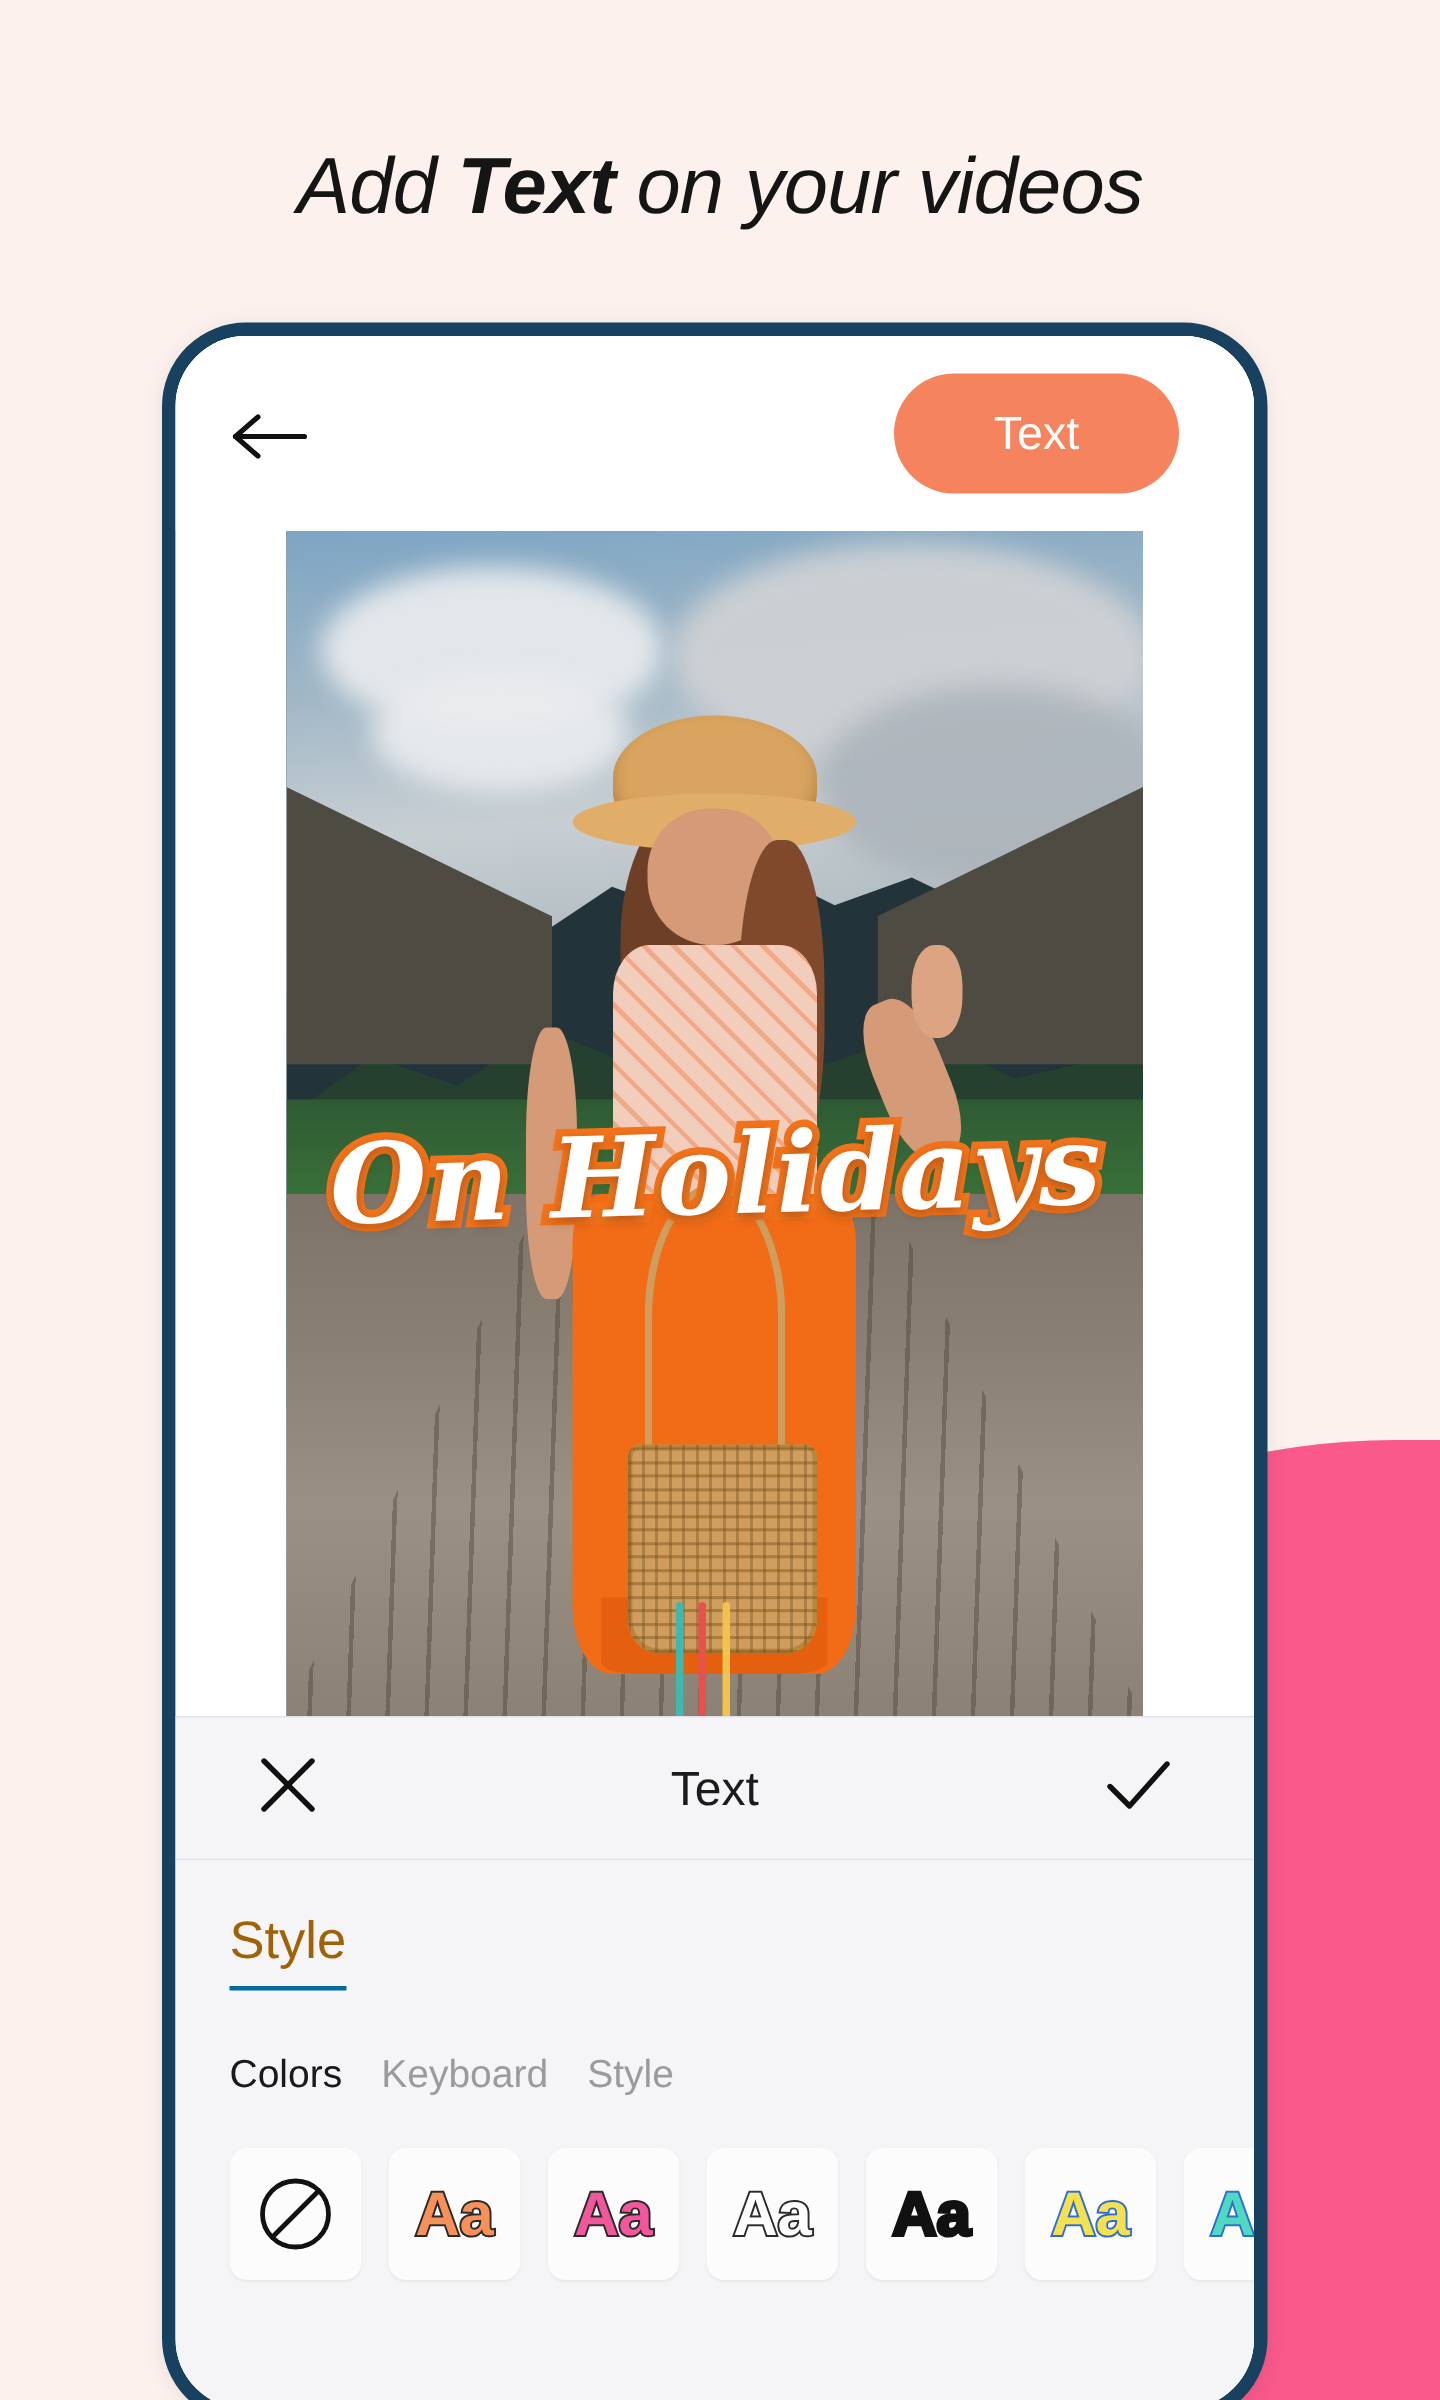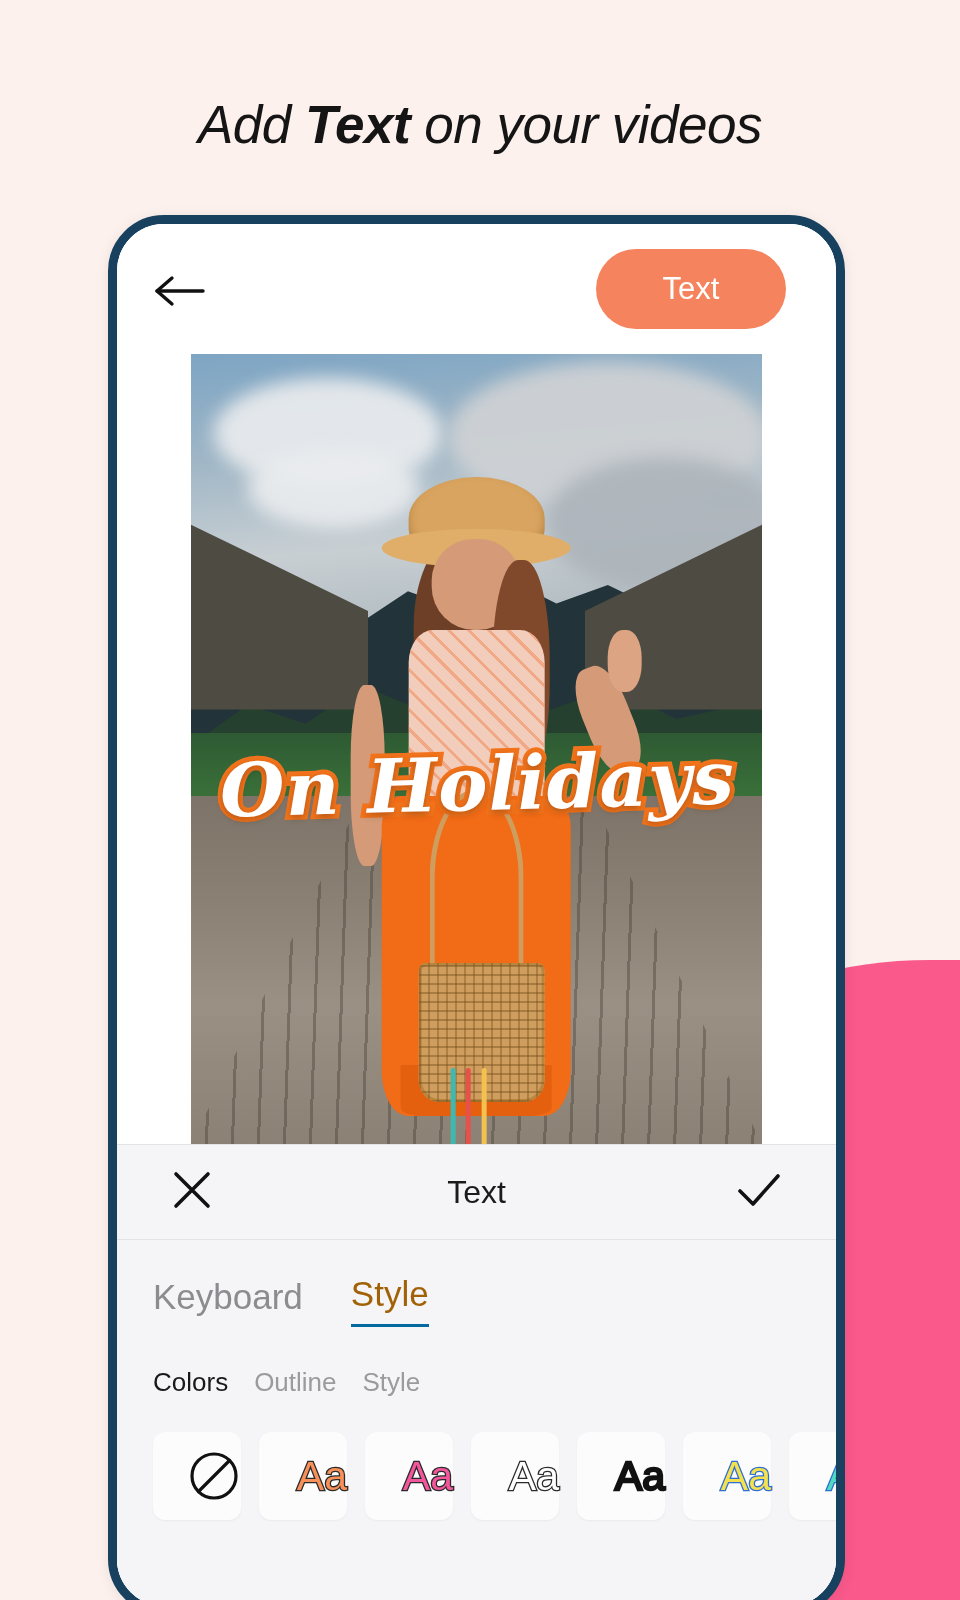--- a/index.html
+++ b/index.html
@@ -218,23 +218,23 @@
   #sub-tabs { display:flex; gap:26px; padding:40px 36px 0 36px; }
   .sub-tab { font-size:26px; color:#9B9B9F; cursor:pointer; }
   .sub-tab.active { color:#19191B; }
 
   #swatch-row { display:flex; gap:18px; padding:34px 36px 0 36px; }
   .swatch {
     flex:0 0 auto;
     width:88px; height:88px;
     background:#FCFCFD;
     border-radius:12px;
-    display:flex; align-items:center; justify-content:flex-end;
+    display:flex; align-items:center; justify-content:center;
     font-size:41px;
-    font-weight:400;
+    font-weight:700;
     cursor:pointer;
     box-shadow:0 1px 2px rgba(0,0,0,.05);
   }
   .swatch .aa { line-height:1; }
 </style>
 </head>
 <body>
 
 <div id="bg-blob"></div>
 
@@ -317,27 +317,26 @@
       <div id="editor-title">Text</div>
       <div id="confirm-icon-btn">
         <svg width="50" height="46" viewBox="0 0 50 46">
           <path d="M6 24 L19 37 L44 9" stroke="#111" stroke-width="3.6" fill="none" stroke-linecap="round" stroke-linejoin="round"></path>
         </svg>
       </div>
     </div>
 
     <div id="style-panel">
       <div id="mode-tabs">
-        <div class="mode-tab">Keyboard</div>
         <div class="mode-tab active">Style</div>
       </div>
 
       <div id="sub-tabs">
         <div class="sub-tab active">Colors</div>
-        <div class="sub-tab">Outline</div>
+        <div class="sub-tab">Keyboard</div>
         <div class="sub-tab">Style</div>
       </div>
 
       <div id="swatch-row">
           <div class="swatch">
             <svg width="54" height="54" viewBox="0 0 54 54">
               <circle cx="27" cy="27" r="22" stroke="#111" stroke-width="3.2" fill="none"></circle>
               <path d="M11.5 42.5 L42.5 11.5" stroke="#111" stroke-width="3.2" stroke-linecap="round"></path>
             </svg>
           </div>

